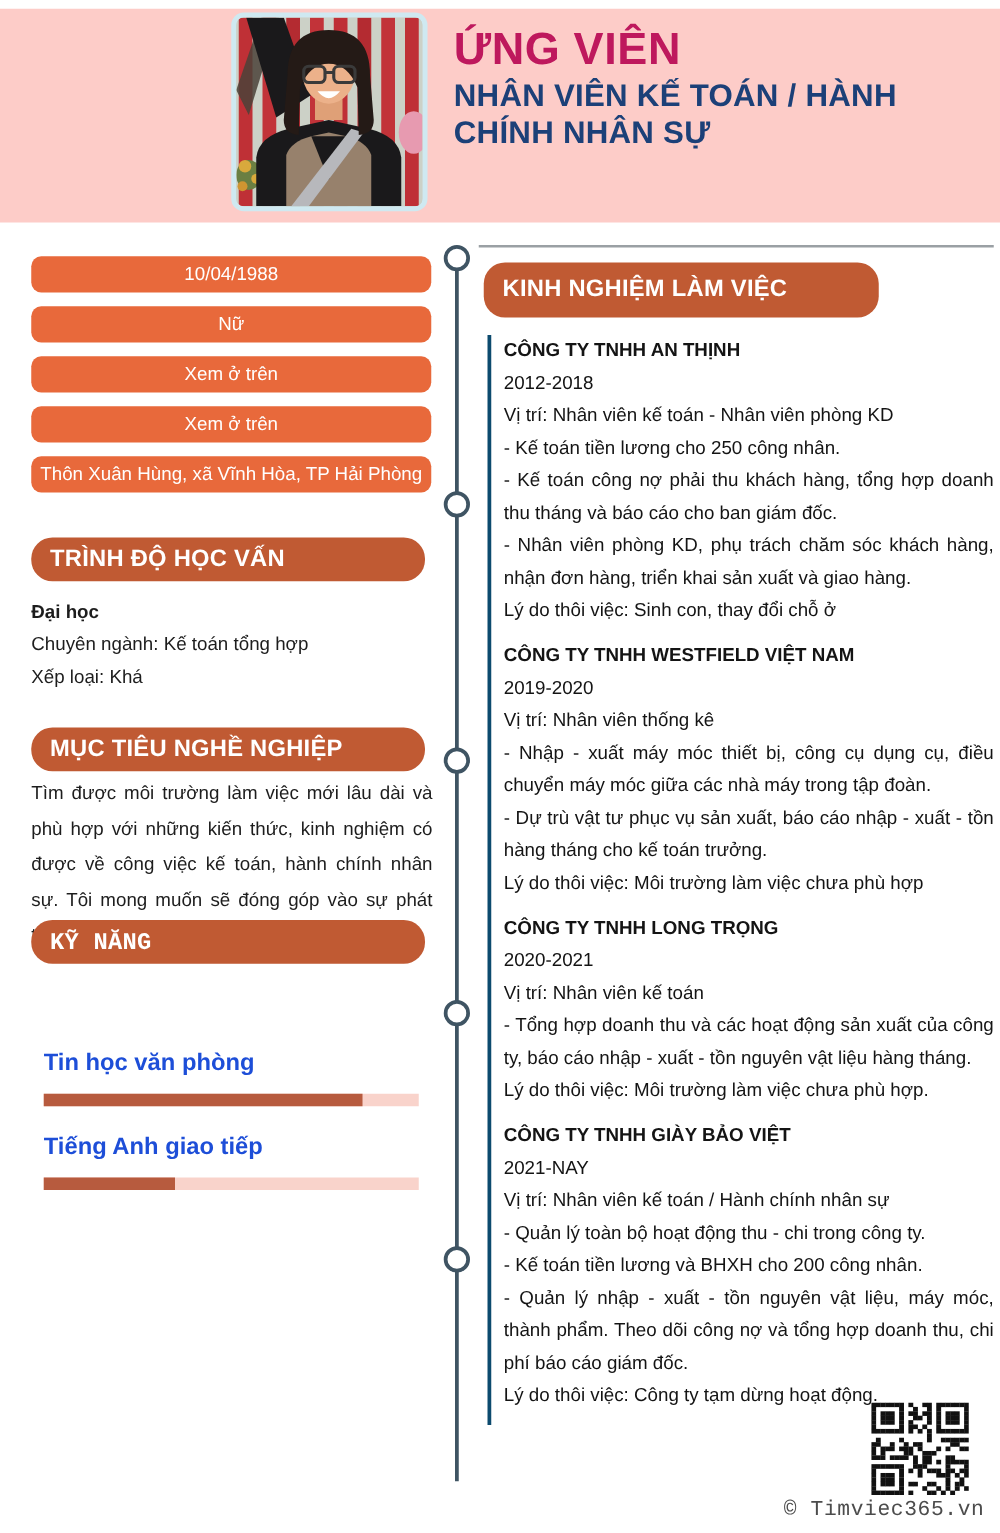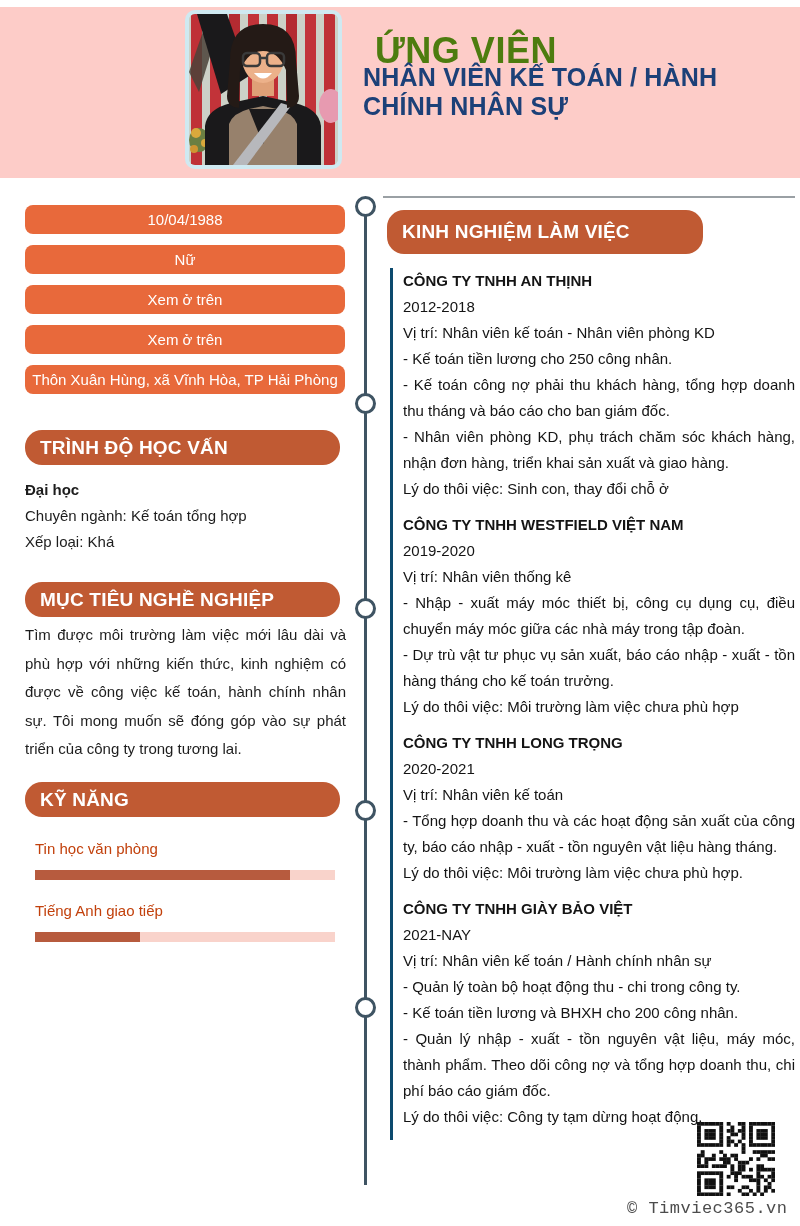--- a/index.html
+++ b/index.html
@@ -4,47 +4,47 @@
 <style>
   html,body{margin:0;padding:0;background:#fff;}
   #page{position:relative;width:800px;height:1226px;background:#ffffff;
         font-family:"Liberation Sans",sans-serif;overflow:hidden;}
 
   
   .header-band{position:absolute;left:0;top:7px;width:800px;height:171px;background:#fdccc8;}
   .photo-frame{position:absolute;left:185px;top:10px;width:149px;height:151px;
                border:4px solid #cfe9f1;border-radius:10px;overflow:hidden;background:#ccd1c7;}
   .photo-frame svg{display:block;width:100%;height:100%;}
-  .candidate-name{position:absolute;left:363px;top:18px;margin:12px;font-size:36px;font-weight:bold;
-                  color:#4d7c0f;letter-spacing:.5px;}
+  .candidate-name{position:absolute;left:363px;top:18px;margin:0;font-size:36px;font-weight:bold;
+                  color:#be185d;letter-spacing:.5px;}
   .candidate-title{position:absolute;left:363px;top:63px;margin:0;font-size:25px;font-weight:bold;
                    color:#1c4078;letter-spacing:.2px;}
 
   
   .info-buttons{position:absolute;left:25px;top:205px;width:320px;}
   .info-btn{height:29px;margin-bottom:11px;border-radius:8px;background:#e8693b;color:#fff;
             font-size:15px;display:flex;align-items:center;justify-content:center;cursor:pointer;}
 
   .pill{position:absolute;left:25px;width:315px;height:35px;border-radius:17px;background:#c05a33;
         color:#fff;font-size:19px;font-weight:bold;display:flex;align-items:center;
         padding-left:15px;box-sizing:border-box;letter-spacing:.2px;}
   #edu-heading{top:430px;}
   #obj-heading{top:582px;}
-  #skills-heading{top:782px;}
+  #skills-heading{top:736px;font-family:Liberation Mono, monospace;}
 
   .edu-body{position:absolute;left:25px;top:477px;width:320px;font-size:15px;color:#1d1d1d;}
   .edu-body p{margin:0;line-height:26px;}
   .bold{font-weight:bold;}
 
   .objective-text{position:absolute;left:25px;top:621px;width:321px;font-size:15px;
                   line-height:28.5px;text-align:justify;color:#1d1d1d;margin:0;}
 
   .skills{position:absolute;left:35px;top:840px;width:300px;}
   .skill{margin-bottom:22px;}
-  .skill-label{font-size:15px;color:#c2410c;margin-bottom:13px;}
+  .skill-label{font-size:19px;color:#1d4ed8;margin-bottom:13px;font-weight:bold;}
   .skill-track{height:10px;background:#f9d3cb;position:relative;}
   .skill-fill{position:absolute;left:0;top:0;height:10px;background:#b75b3e;}
 
   
   .timeline-line{position:absolute;left:364px;top:206px;width:3px;height:979px;background:#3f5463;}
   .timeline-dot{position:absolute;left:355px;width:15px;height:15px;border:3px solid #3f5463;
                 border-radius:50%;background:#fff;}
 
   
   .hr-top{position:absolute;left:383px;top:196px;width:412px;height:2px;background:#9aa0a4;}

